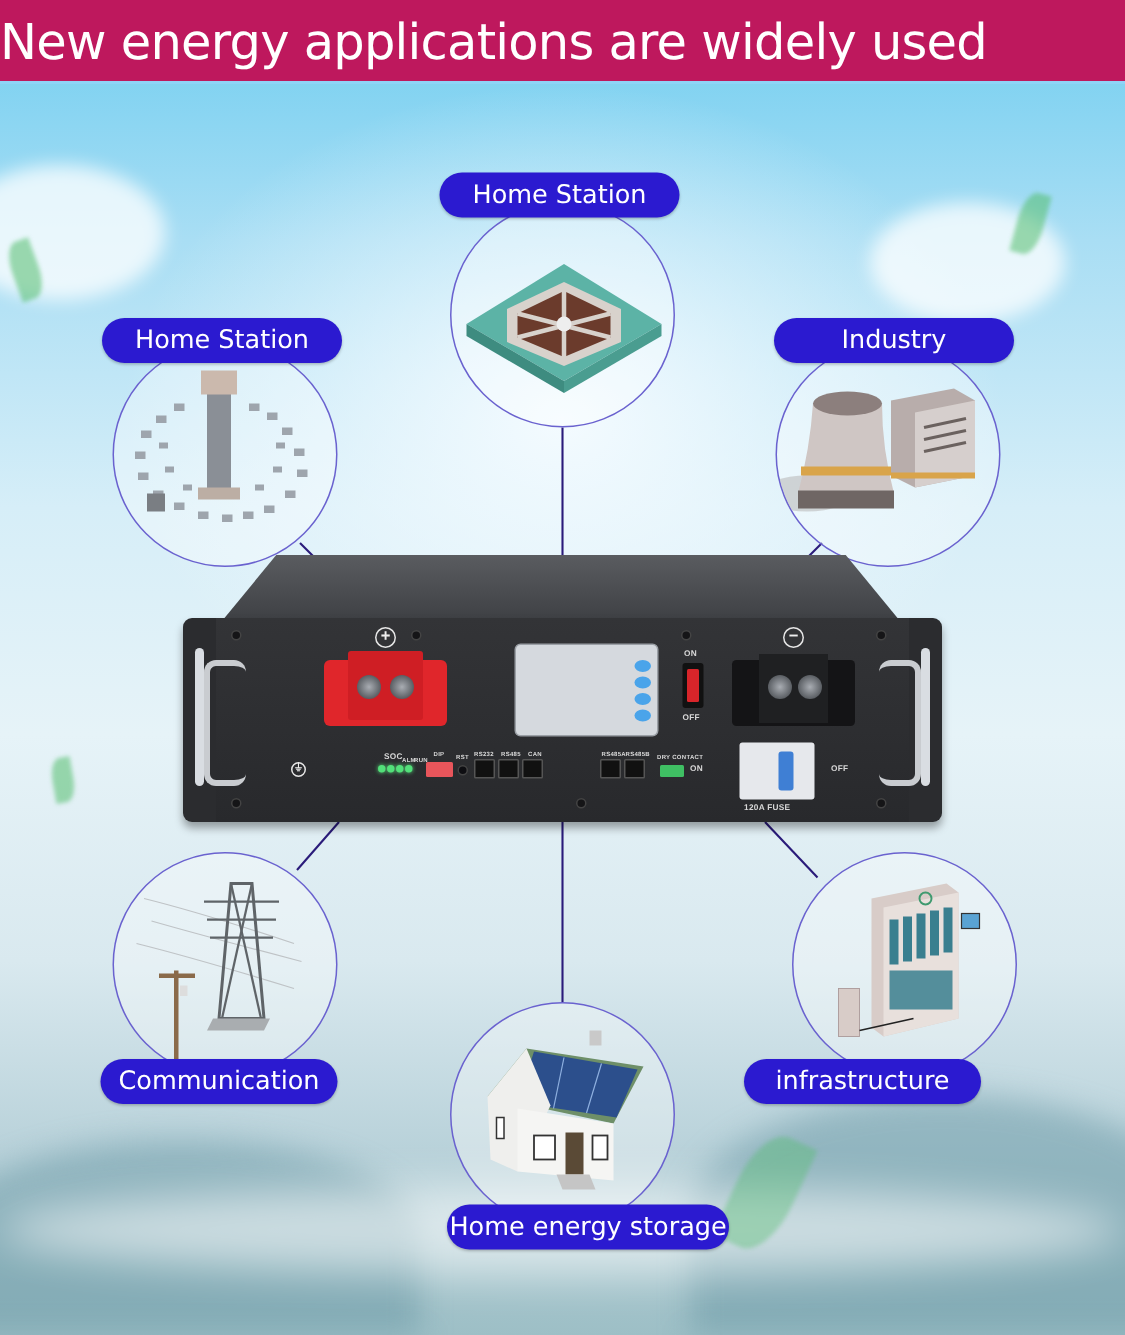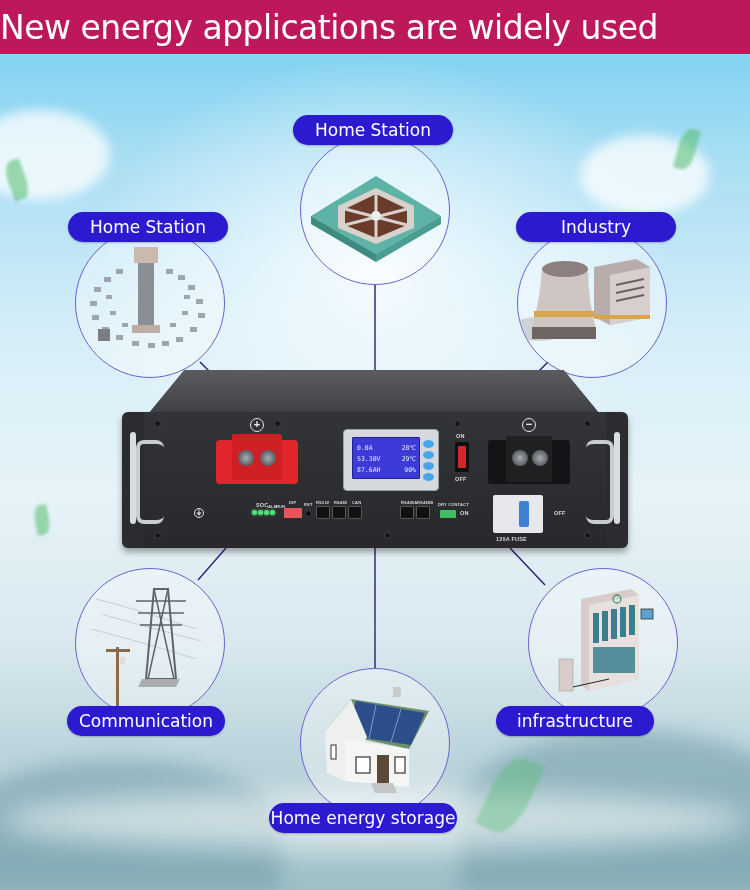--- a/index.html
+++ b/index.html
@@ -255,21 +255,21 @@
       </g>
     <polygon points="24,62 50,30 66,68 44,112 26,104" fill="#efefed"></polygon>
     <polygon points="44,70 108,80 108,118 44,112" fill="#f5f5f3"></polygon>
     <rect x="76" y="86" width="12" height="28" fill="#5a4a36"></rect>
     <rect x="55" y="88" width="14" height="16" fill="#fff" stroke="#333" stroke-width="1.2"></rect>
     <rect x="94" y="88" width="10" height="16" fill="#fff" stroke="#333" stroke-width="1.2"></rect>
     <rect x="30" y="76" width="5" height="14" fill="#fff" stroke="#333" stroke-width="1"></rect>
     <polygon points="70,114 92,114 96,124 74,124" fill="#c5c5c5"></polygon>
   </svg>
 </div>
-<div class="pill" style="left:269px;top:803px;width:188px;">Home energy storage</div>
+<div class="pill" style="left:298px;top:803px;width:188px;">Home energy storage</div>
 
 <div class="battery">
   <div class="bat-top"></div>
   <div class="bat-front">
     <div class="ear-slot" style="left:8px;"></div>
     <div class="ear-slot" style="right:8px;"></div>
     <div class="bat-face">
       <div class="screw" style="left:10px;top:8px;"></div>
         <div class="screw" style="left:130px;top:8px;"></div>
       <div class="screw" style="left:310px;top:8px;"></div>
@@ -279,34 +279,20 @@
       <div class="screw" style="left:440px;top:120px;"></div>
 
       <div class="sign" style="left:106px;top:6px;">+</div>
       <div class="term-pos">
         <div class="block"></div>
         <div class="bolt" style="left:22px;"></div>
         <div class="bolt" style="left:44px;"></div>
       </div>
 
       <div class="lcd-frame">
-        <div class="lcd">
-          <div class="row">
-              <span>0.0A</span>
-              <span>28℃</span>
-            </div>
-          <div class="row">
-              <span>53.30V</span>
-              <span>29℃</span>
-            </div>
-          <div class="row">
-              <span>87.6AH</span>
-              <span>90%</span>
-            </div>
-        </div>
         <div class="lcd-btn" style="top:10px;"></div>
         <div class="lcd-btn" style="top:21px;"></div>
         <div class="lcd-btn" style="top:32px;"></div>
         <div class="lcd-btn" style="top:43px;"></div>
       </div>
 
       <div class="tiny" style="left:312px;top:21px;">ON</div>
       <div class="switch">
           <i></i>
         </div>

